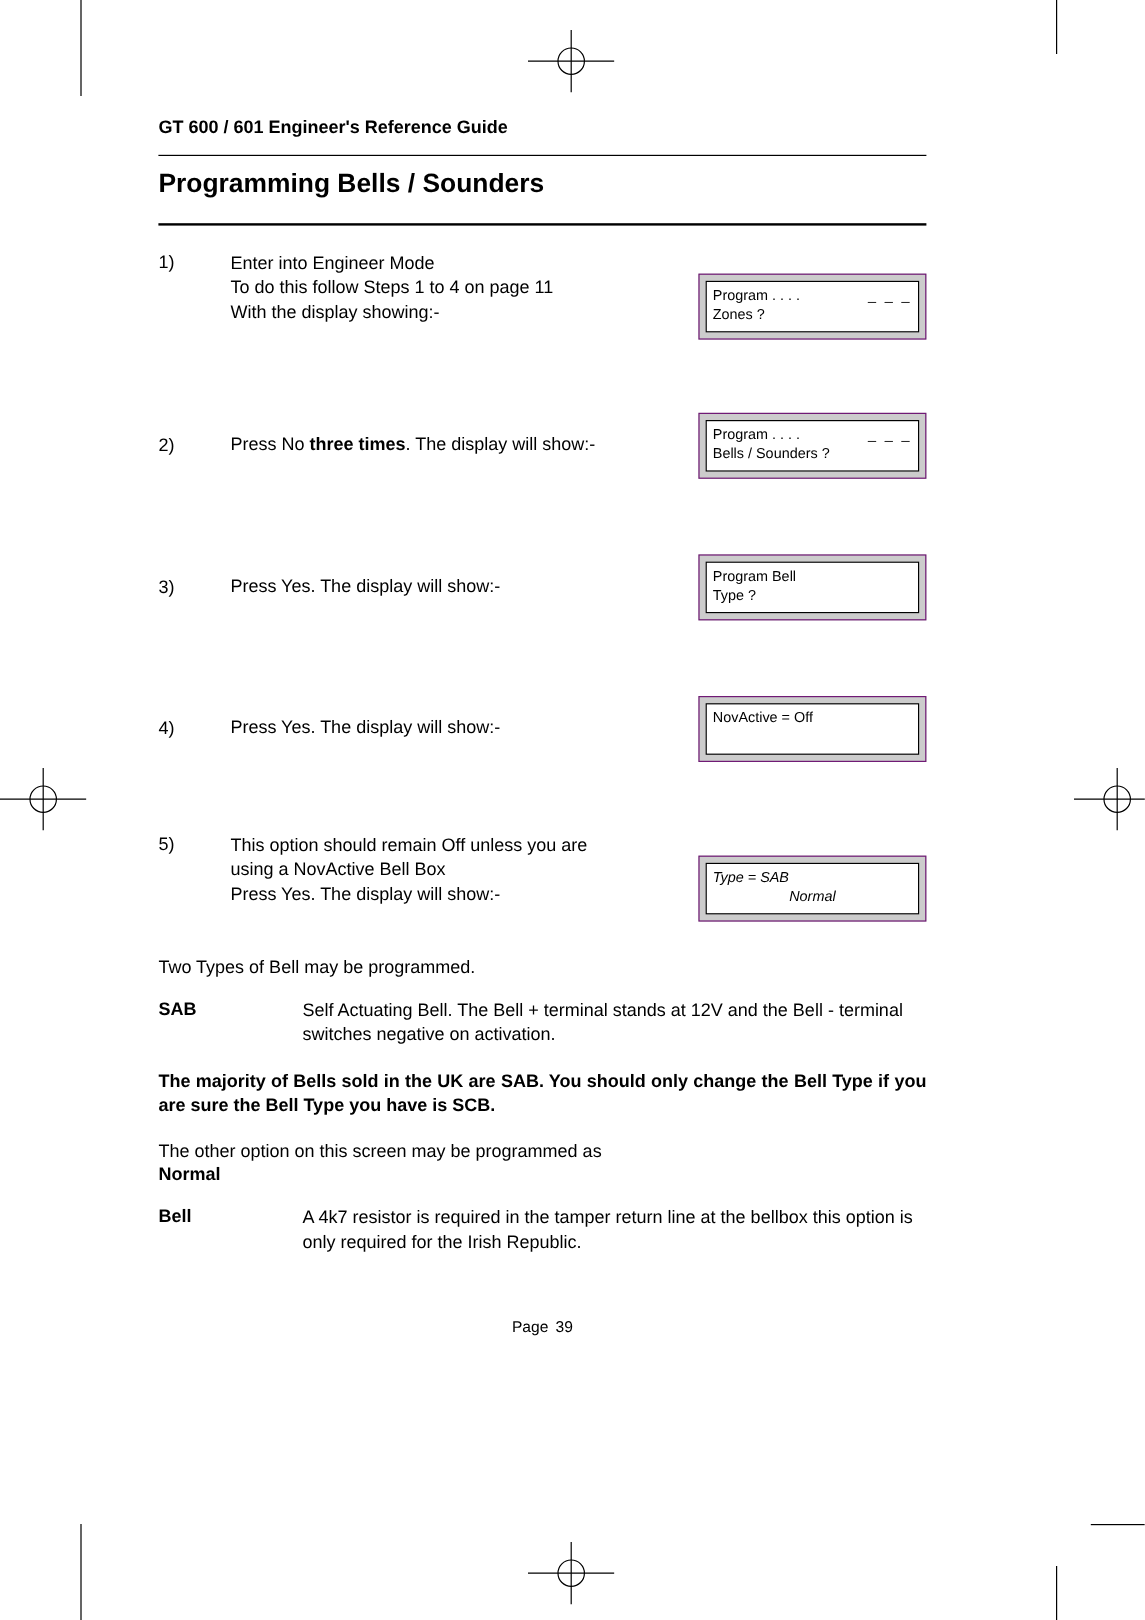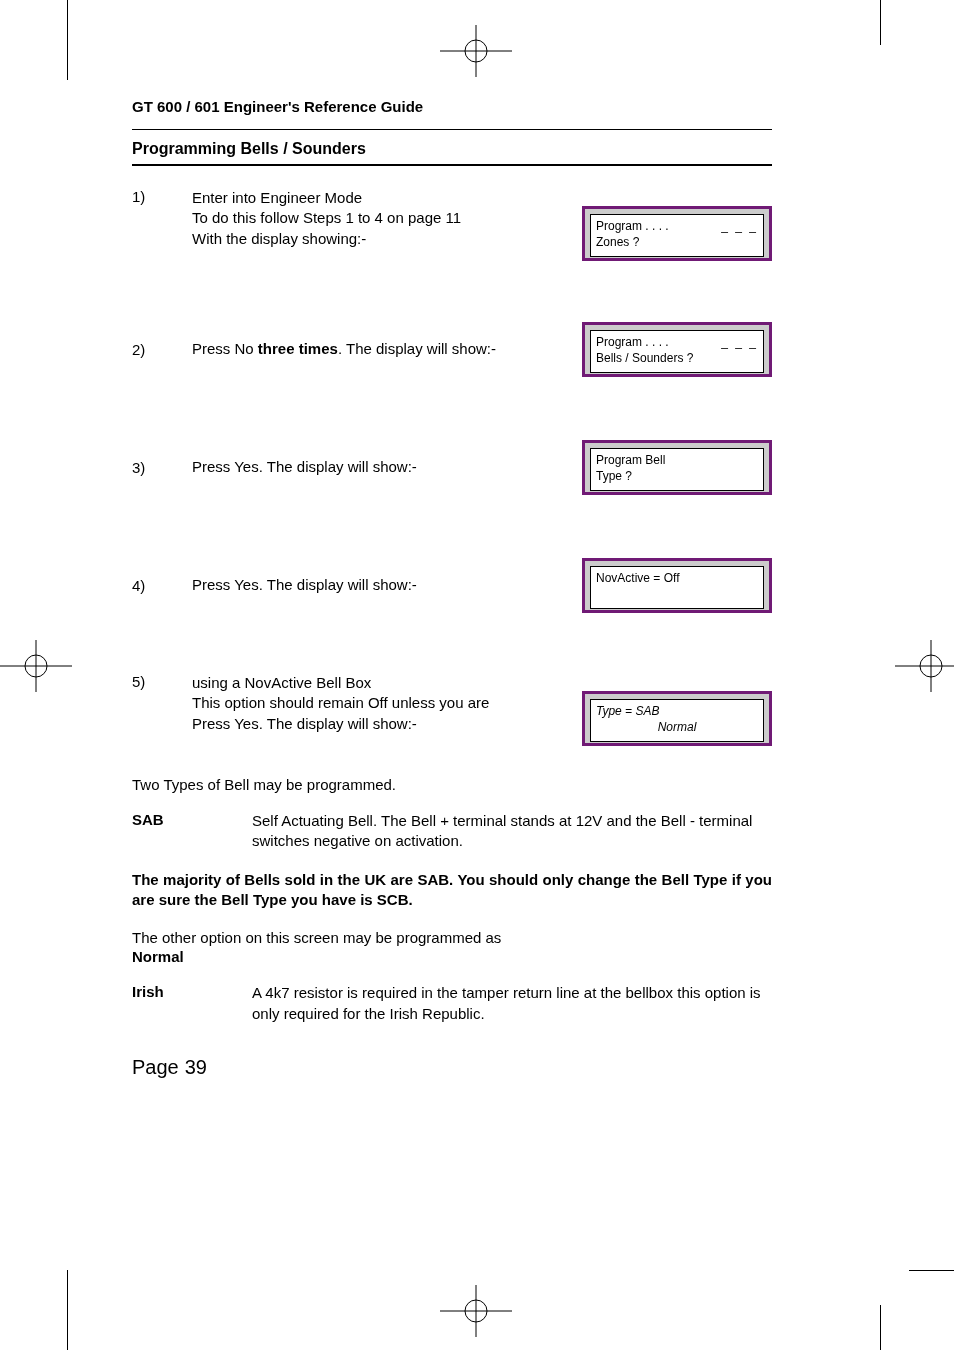--- a/index.html
+++ b/index.html
@@ -42,23 +42,23 @@
       font-weight: bold;
       font-size: 15px;
       margin-bottom: 14px;
     }
     .rule {
       border: none;
       border-top: 1px solid #000;
       margin-bottom: 10px;
     }
     .section-title {
-      font-size: 16px;
+      font-size: 22px;
       font-weight: bold;
-      margin-bottom: 6px;
+      margin-bottom: 20px;
     }
     .title-rule {
       border: none;
       border-top: 2px solid #000;
       margin-bottom: 22px;
     }
     .step {
       display: flex;
       align-items: flex-start;
       margin-bottom: 58px;
@@ -72,21 +72,21 @@
       flex: 0 0 350px;
       line-height: 1.35;
       padding-right: 12px;
     }
     .step-text .bold { font-weight: bold; }
     .lcd-wrap {
       flex: 0 0 190px;
       margin-left: auto;
     }
     .lcd-outer {
-      border: 3px solid #701a75;
+      border: 1px solid #701a75;
       background: #ccc;
       padding: 5px;
       width: 190px;
       height: 55px;
     }
     .lcd-inner {
       background: #fff;
       border: 1px solid #000;
       height: 43px;
       padding: 3px 5px;
@@ -124,23 +124,23 @@
       font-weight: bold;
       text-align: justify;
       margin-bottom: 18px;
       line-height: 1.35;
     }
     .para {
       margin-bottom: 0;
       line-height: 1.35;
     }
     .footer {
-      text-align: left;
-      font-size: 20px;
-      margin-top: 32px;
+      text-align: center;
+      font-size: 13px;
+      margin-top: 52px;
     }
     .footer .pn { margin-left: 6px; }
 
     
     .step.s1 .lcd-wrap { margin-top: 18px; }
     .step.s2 { align-items: center; }
     .step.s3 { align-items: center; }
     .step.s4 { align-items: center; }
     .step.s5 .lcd-wrap { margin-top: 18px; font-style: italic; }
 
@@ -257,22 +257,22 @@
         <div>NovActive = Off</div>
         <div></div>
       </div>
         </div>
     </div>
   </div>
 
   <div class="step s5" style="margin-bottom:30px;">
     <div class="step-num">5)</div>
     <div class="step-text">
+      <div>This option should remain Off unless you are</div>
       <div>using a NovActive Bell Box</div>
-      <div>This option should remain Off unless you are</div>
       <div>Press Yes. The display will show:-</div>
     </div>
     <div class="lcd-wrap">
       <div class="lcd-outer">
           <div class="lcd-inner">
         <div>Type = SAB</div>
         <div class="lcd-center">Normal</div>
       </div>
         </div>
     </div>
@@ -288,21 +288,21 @@
 
   <div class="bold-para">The majority of Bells sold in the UK are SAB. You should only change the Bell Type if you are sure the Bell Type you have is SCB.</div>
 
   <div class="para">The other option on this screen may be programmed as</div>
 
   <div class="def-row">
     <div class="def-term">Normal</div>
   </div>
 
   <div class="def-row">
-    <div class="def-term">Irish</div>
+    <div class="def-term">Bell</div>
     <div class="def-desc">A 4k7 resistor is required in the tamper return line at the bellbox this option is only required for the Irish Republic.</div>
   </div>
 
   <div class="footer">
     <span>Page</span><span class="pn">39</span>
   </div>
 
 </div>
 
 </body></html>

